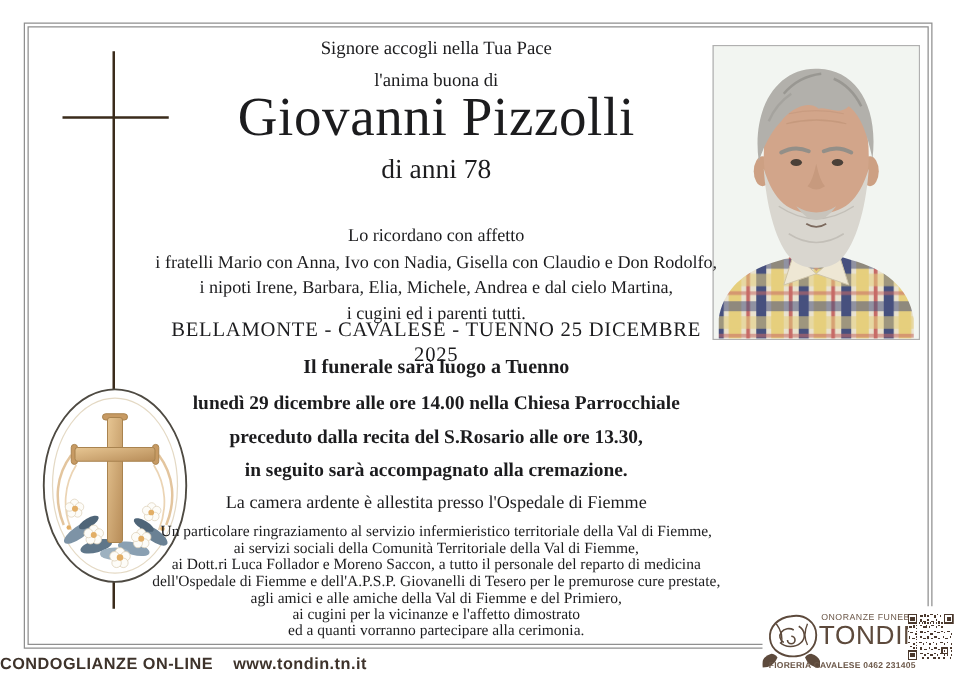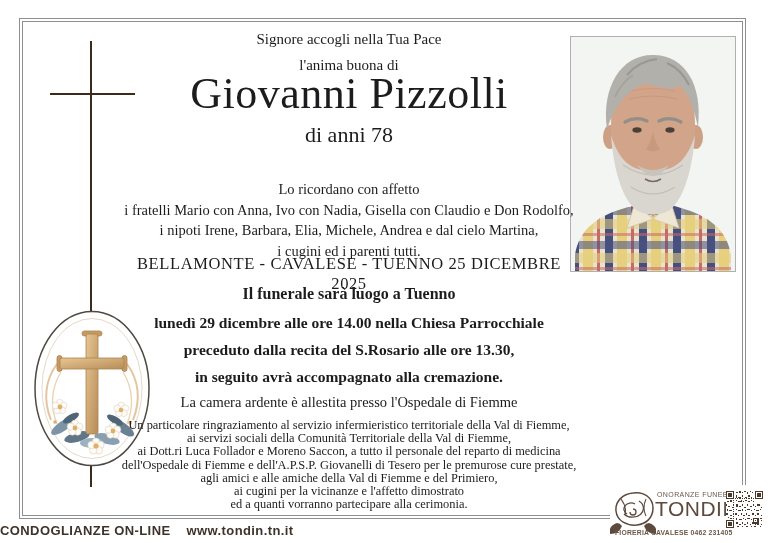--- a/index.html
+++ b/index.html
@@ -172,21 +172,21 @@
   <div>Lo ricordano con affetto</div>
   <div>i fratelli Mario con Anna, Ivo con Nadia, Gisella con Claudio e Don Rodolfo,</div>
   <div>i nipoti Irene, Barbara, Elia, Michele, Andrea e dal cielo Martina,</div>
   <div>i cugini ed i parenti tutti.</div>
 </div>
 
 <div class="tline places">BELLAMONTE - CAVALESE - TUENNO 25 DICEMBRE  2025</div>
 <div class="tline funeral-intro">Il funerale sarà luogo a Tuenno</div>
 <div class="tline detail d0">lunedì 29 dicembre alle ore 14.00 nella Chiesa Parrocchiale</div>
 <div class="tline detail d1">preceduto dalla recita del S.Rosario alle ore 13.30,</div>
-<div class="tline detail d2">in seguito avrà accompagnato alla cremazione.</div>
+<div class="tline detail d2">in seguito sarà accompagnato alla cremazione.</div>
 <div class="tline camera">La camera ardente è allestita presso l'Ospedale di Fiemme</div>
 
 <div class="tline thanks">
   <div>Un particolare ringraziamento al servizio infermieristico territoriale della Val di Fiemme,</div>
   <div>ai servizi sociali della Comunità Territoriale della Val di Fiemme,</div>
   <div>ai Dott.ri Luca Follador e Moreno Saccon, a tutto il personale del reparto di medicina</div>
   <div>dell'Ospedale di Fiemme e dell'A.P.S.P. Giovanelli di Tesero per le premurose cure prestate,</div>
   <div>agli amici e alle amiche della Val di Fiemme e del Primiero,</div>
   <div>ai cugini per la vicinanze e l'affetto dimostrato</div>
   <div>ed a quanti vorranno partecipare alla cerimonia.</div>

